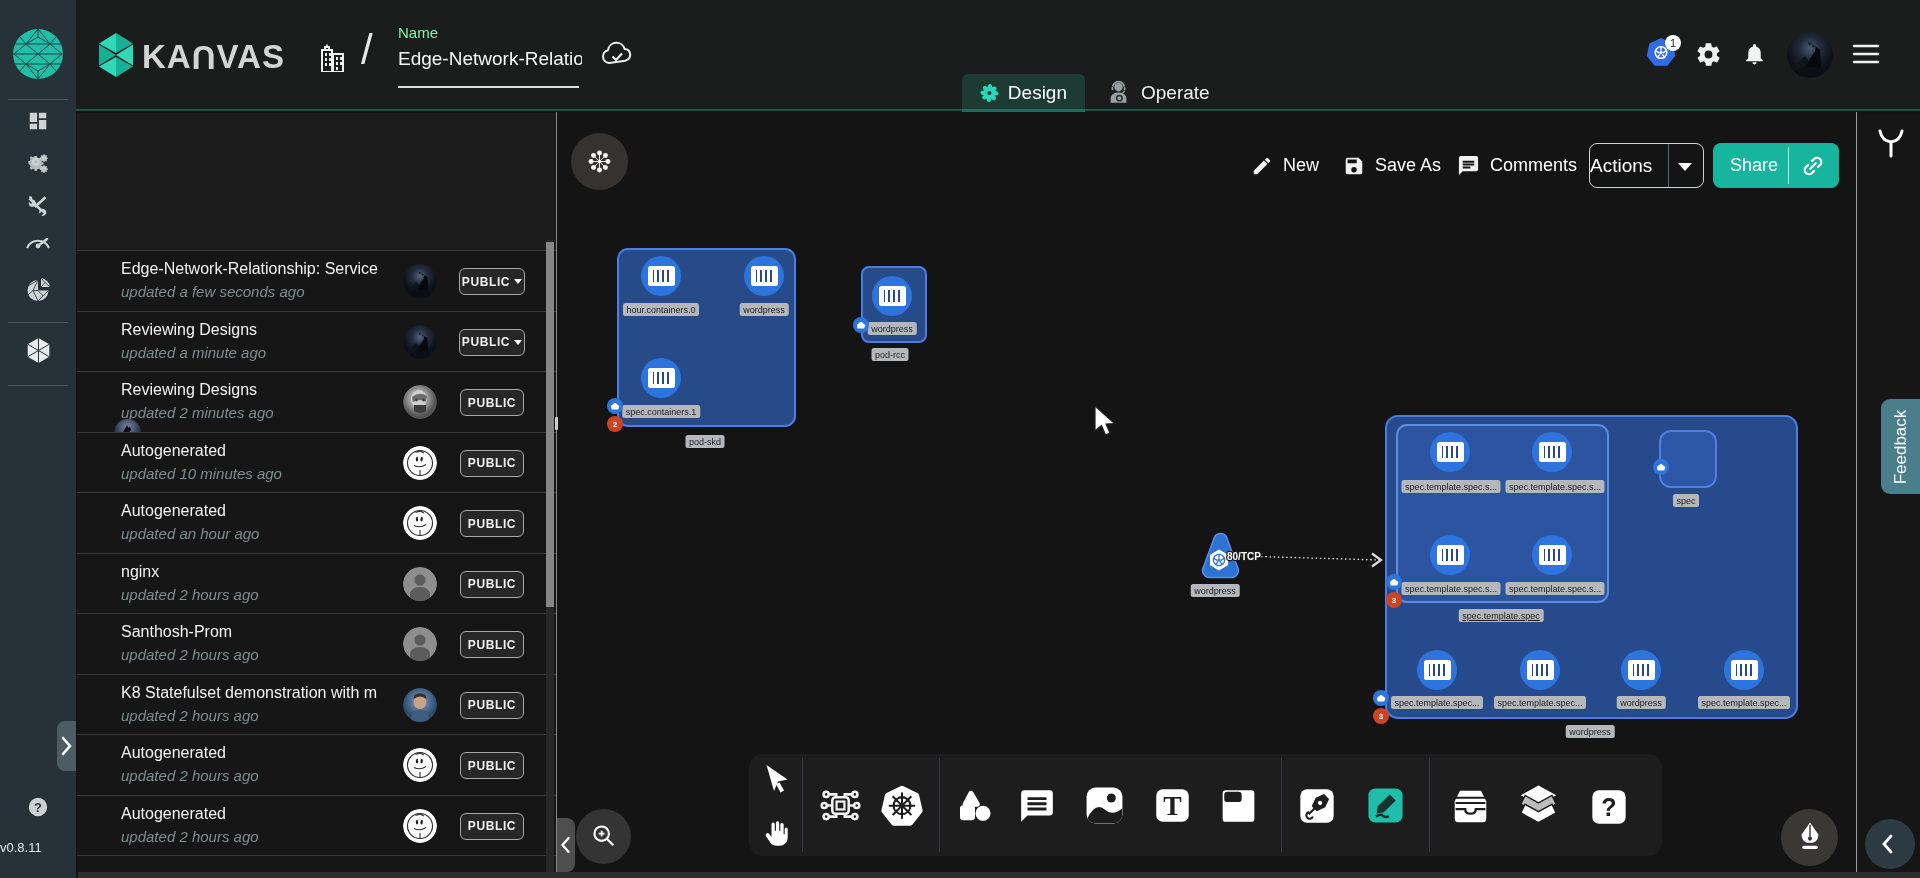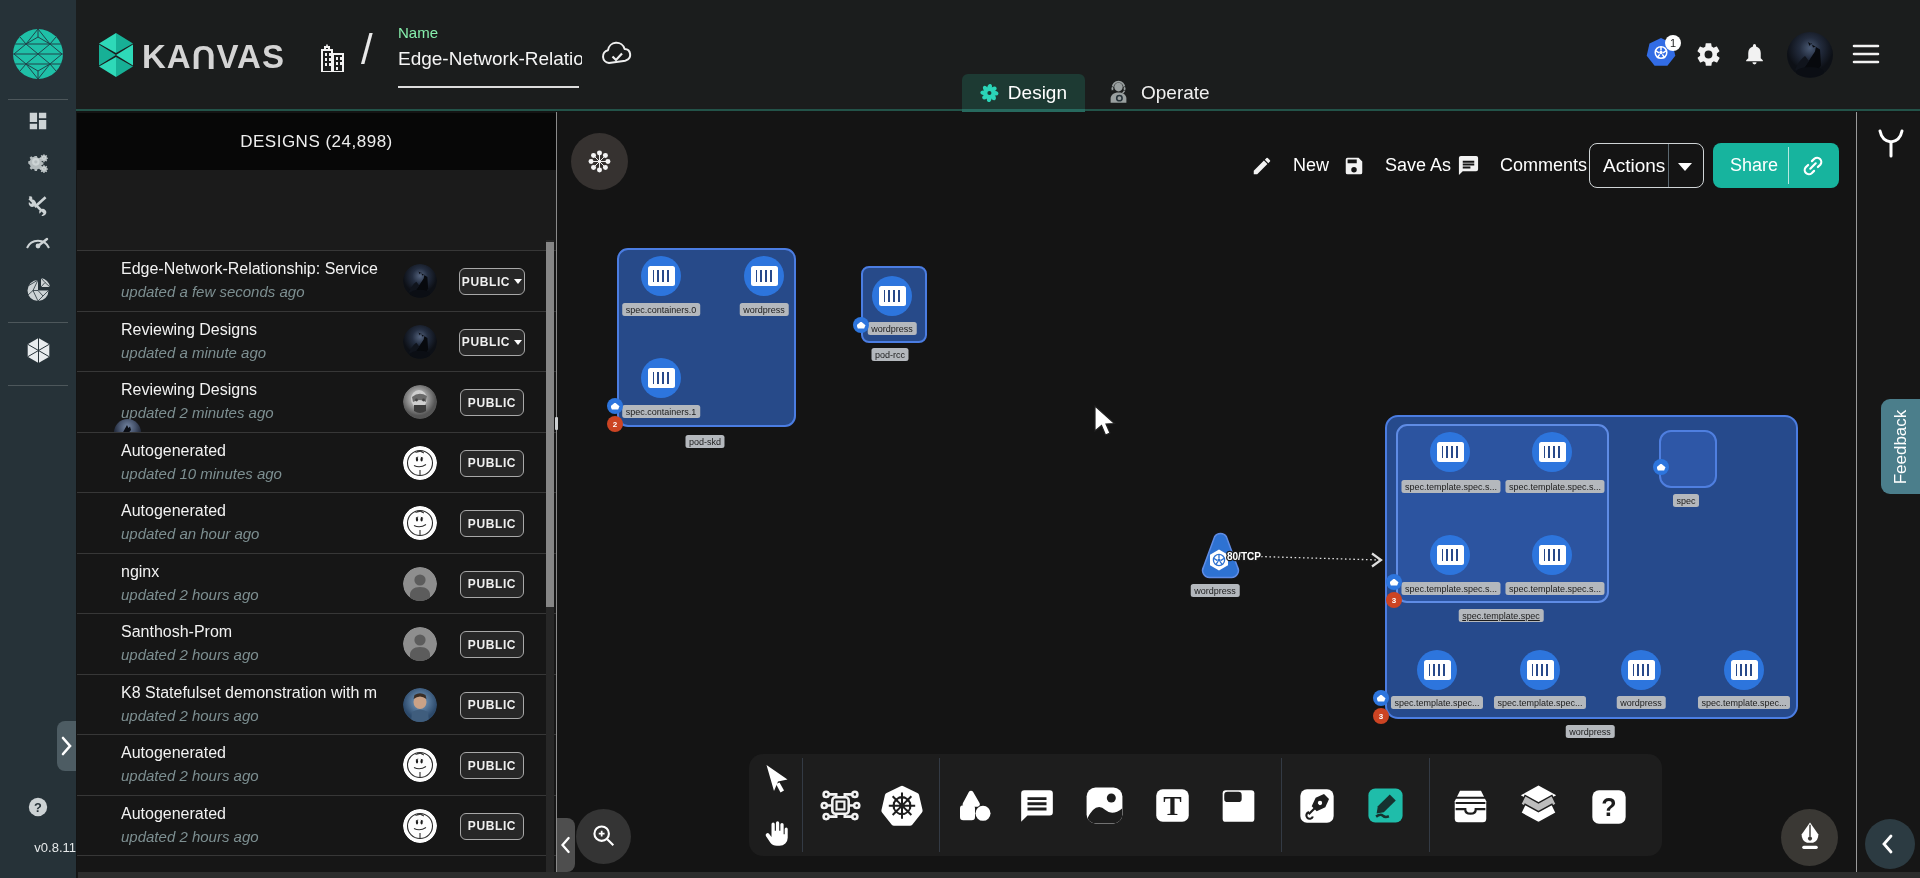--- a/index.html
+++ b/index.html
@@ -39,21 +39,21 @@
   #vline2 { left:1856px; top:112px; width:1px; height:766px; background:#9a9a9a; z-index:15; }
   #rightstrip { left:1857px; top:113px; width:63px; height:765px; background:#161616; z-index:6; }
   #hscroll { left:78px; top:872px; width:1842px; height:6px; background:#2d2d2d; z-index:40; }
 
   .nodelabel { position:absolute; background:#b4b8bd; color:#1c1c1c; font-size:9px; padding:1.5px 3.5px; border-radius:2.5px; white-space:nowrap; transform:translateX(-50%); z-index:9; }
   .krect { position:absolute; background:#274a89; border:2px solid #4b7de2; border-radius:11px; }
   .kcircle { position:absolute; width:40px; height:40px; border-radius:50%; background:#2d75dd; display:flex; align-items:center; justify-content:center; z-index:8; }
   .kcircle::after { content:""; width:27px; height:20px; border-radius:2.5px; padding:4px 4.5px; box-sizing:border-box;
      background: repeating-linear-gradient(90deg, #27498a 0 2px, rgba(0,0,0,0) 2px 5px) content-box, #fff; }
 
-  .toolbtn { color:#fff; font-size:18px; display:flex; align-items:center; gap:20px; position:absolute; top:30px; height:45px; }
+  .toolbtn { color:#fff; font-size:18px; display:flex; align-items:center; gap:10px; position:absolute; top:30px; height:45px; }
 
   #bottombar { position:absolute; left:192px; top:641px; width:913px; height:102px; background:#1d1d1d; border-radius:14px; z-index:12; }
   .vdiv { position:absolute; top:4px; bottom:4px; width:1px; background:#333a44; }
   .badge { position:absolute; width:16px; height:16px; border-radius:50%; z-index:10; color:#fff; font-size:8px; font-weight:bold; display:flex; align-items:center; justify-content:center; }
   .bblue { background:#2d75dd; }
   .bblue::after { content:""; width:9px; height:7px; background:#fff; clip-path:polygon(50% 0,100% 55%,85% 100%,15% 100%,0 55%); }
   .bred { background:#cc4423; }
 </style>
 </head>
 <body>
@@ -213,24 +213,23 @@
     <div class="abs" style="left:57px;top:721px;width:19px;height:50px;background:#4d5c63;border-radius:8px 0 0 8px;">
       <svg class="abs" style="left:1px;top:13px" width="16" height="24" viewBox="0 0 16 24" fill="none" stroke="#fff" stroke-width="2.6" stroke-linecap="round">
         <path d="M5 4 L12 12 L5 20"></path>
       </svg>
     </div>
 
     <svg class="abs" style="left:27px;top:796px" width="22" height="22" viewBox="0 0 24 24">
       <circle cx="12" cy="12" r="10" fill="#ccd2d4"></circle>
       <text x="12" y="17" text-anchor="middle" font-size="14" font-weight="bold" fill="#263238" font-family="Liberation Sans">?</text>
     </svg>
-    <div class="abs" style="left:0;top:840px;width:76px;text-align:right;color:#e6e9ea;font-size:13px;">v0.8.11</div>
+    <div class="abs" style="left:0;top:840px;width:76px;text-align:left;color:#e6e9ea;font-size:13px;">v0.8.11</div>
   </div>
   <div class="abs" id="panel">
-    <div id="panel-head">DESIGNS (24,898)</div>
     <div class="rows" id="rowlist">
 
       <div class="row">
           <div class="t">Edge-Network-Relationship: Service</div>
           <div class="s">updated a few seconds ago</div>
         <div class="av"><svg width="34" height="34" viewBox="0 0 46 46">
               <circle cx="23" cy="23" r="23" fill="url(#avg2)"></circle>
               <defs>
                 <radialGradient id="avg2" cx="50%" cy="35%">
                   <stop offset="0%" stop-color="#55647e"></stop>
@@ -428,21 +427,21 @@
           <path d="M17 3 H5 a2 2 0 0 0 -2 2 v14 a2 2 0 0 0 2 2 h14 a2 2 0 0 0 2 -2 V7 z M12 19 a3 3 0 1 1 0 -6 3 3 0 0 1 0 6 z M15 9 H5 V5 h10 z"></path>
         </svg>
       <span>Save As</span>
     </div>
     <div class="toolbtn" style="left:900px;">
       <svg width="23" height="23" viewBox="0 0 24 24" fill="#f2f2f2">
           <path d="M20 2 H4 a2 2 0 0 0 -2 2 v18 l4 -4 h14 a2 2 0 0 0 2 -2 V4 a2 2 0 0 0 -2 -2z M18 12 H6 v-2 h12z M18 9 H6 V7 h12z M14 15 H6 v-2 h8z" fill-rule="evenodd"></path>
         </svg>
       <span>Comments</span>
     </div>
-    <div class="abs" style="left:1032px;top:30px;width:115px;height:45px;border:1px solid #cfd4d6;border-radius:8px;color:#fff;font-size:19px;display:flex;align-items:center;padding-left:13px;">Actions</div>
+    <div class="abs" style="left:1032px;top:30px;width:115px;height:45px;border:1px solid #cfd4d6;border-radius:8px;color:#fff;font-size:19px;display:flex;align-items:center;">Actions</div>
     <div class="abs" style="left:1111px;top:31px;width:1px;height:43px;background:#5c6a72;"></div>
     <svg class="abs" style="left:1121px;top:50px" width="14" height="8" viewBox="0 0 14 8" fill="#fff">
         <path d="M0 0 L14 0 L7 8Z"></path>
       </svg>
     <div class="abs" style="left:1156px;top:30px;width:126px;height:45px;background:#17b49e;border-radius:8px;color:#fff;font-size:18px;display:flex;align-items:center;padding-left:17px;">Share</div>
     <div class="abs" style="left:1231px;top:34px;width:1px;height:37px;background:#b8e8e0;"></div>
     <svg class="abs" style="left:1243px;top:40px" width="26" height="26" viewBox="0 0 24 24" fill="none" stroke="#fff" stroke-width="2" stroke-linecap="round">
       <path d="M9.5 14.5 L14.5 9.5"></path>
       <path d="M11 7.5 l2.2 -2.2 a3.9 3.9 0 0 1 5.5 5.5 L16.5 13"></path>
       <path d="M13 16.5 l-2.2 2.2 a3.9 3.9 0 0 1 -5.5 -5.5 L7.5 11"></path>
@@ -481,21 +480,21 @@
     <div class="kcircle" style="left:315px;top:163px;"></div>
     <div class="kcircle" style="left:873px;top:319px;"></div>
     <div class="kcircle" style="left:975px;top:319px;"></div>
     <div class="kcircle" style="left:873px;top:422px;"></div>
     <div class="kcircle" style="left:975px;top:422px;"></div>
     <div class="kcircle" style="left:860px;top:537px;"></div>
     <div class="kcircle" style="left:963px;top:537px;"></div>
     <div class="kcircle" style="left:1064px;top:537px;"></div>
     <div class="kcircle" style="left:1167px;top:537px;"></div>
 
-    <div class="nodelabel" style="left:104px;top:190px;">spec.containers.0</div>
+    <div class="nodelabel" style="left:104px;top:190px;">hour.containers.0</div>
     <div class="nodelabel" style="left:207px;top:190px;">wordpress</div>
     <div class="nodelabel" style="left:104px;top:292px;">spec.containers.1</div>
     <div class="nodelabel" style="left:148px;top:322px;">pod-skd</div>
     <div class="nodelabel" style="left:335px;top:209px;">wordpress</div>
     <div class="nodelabel" style="left:333px;top:235px;">pod-rcc</div>
     <div class="nodelabel" style="left:894px;top:367px;">spec.template.spec.s...</div>
     <div class="nodelabel" style="left:998px;top:367px;">spec.template.spec.s...</div>
     <div class="nodelabel" style="left:894px;top:469px;">spec.template.spec.s...</div>
     <div class="nodelabel" style="left:998px;top:469px;">spec.template.spec.s...</div>
     <div class="nodelabel" style="left:944px;top:496px;text-decoration:underline;">spec.template.spec</div>

